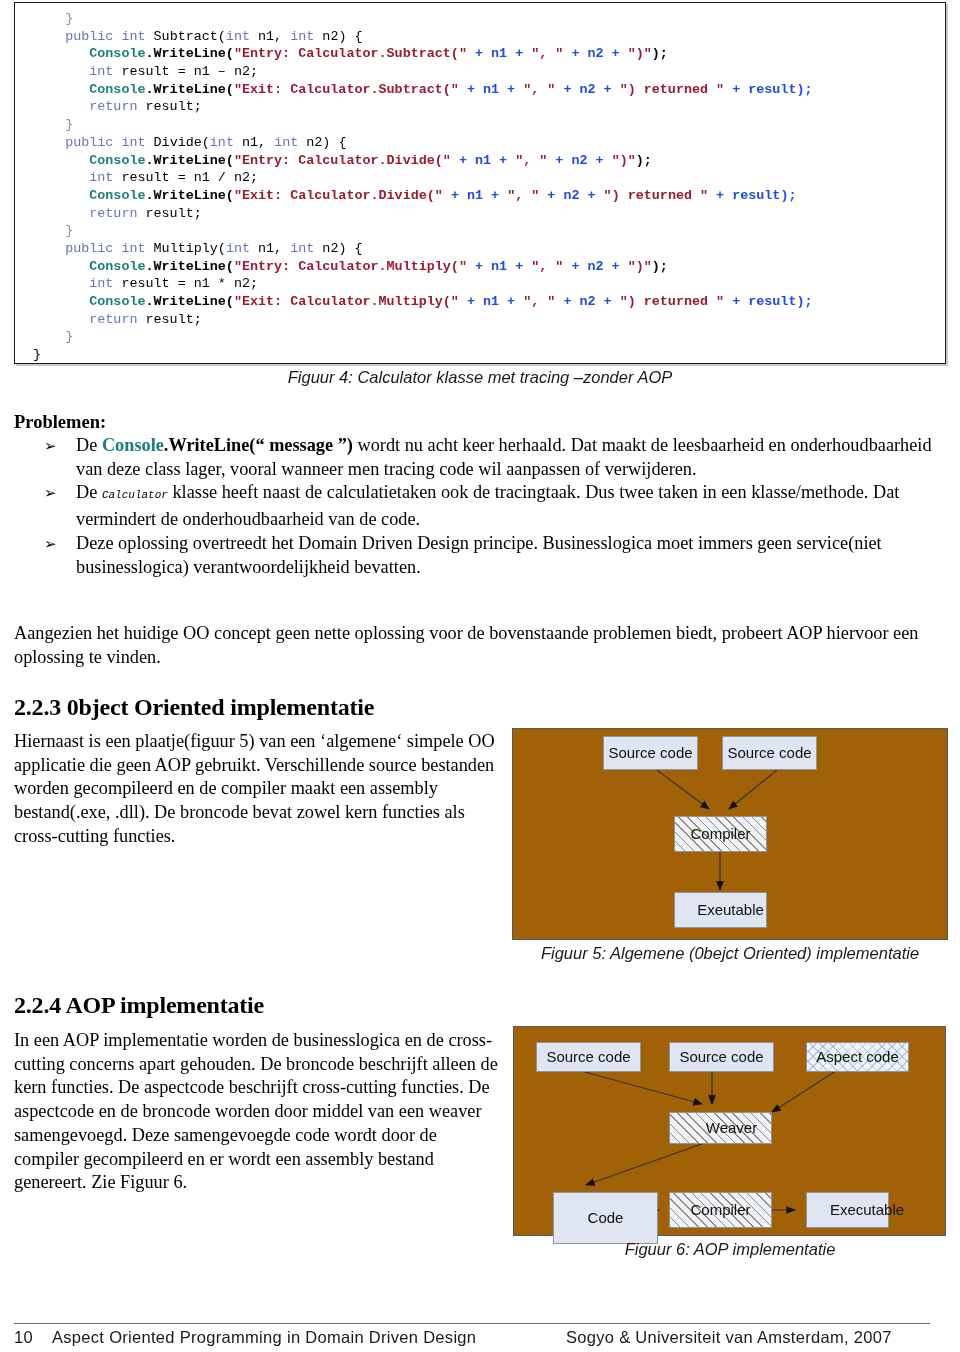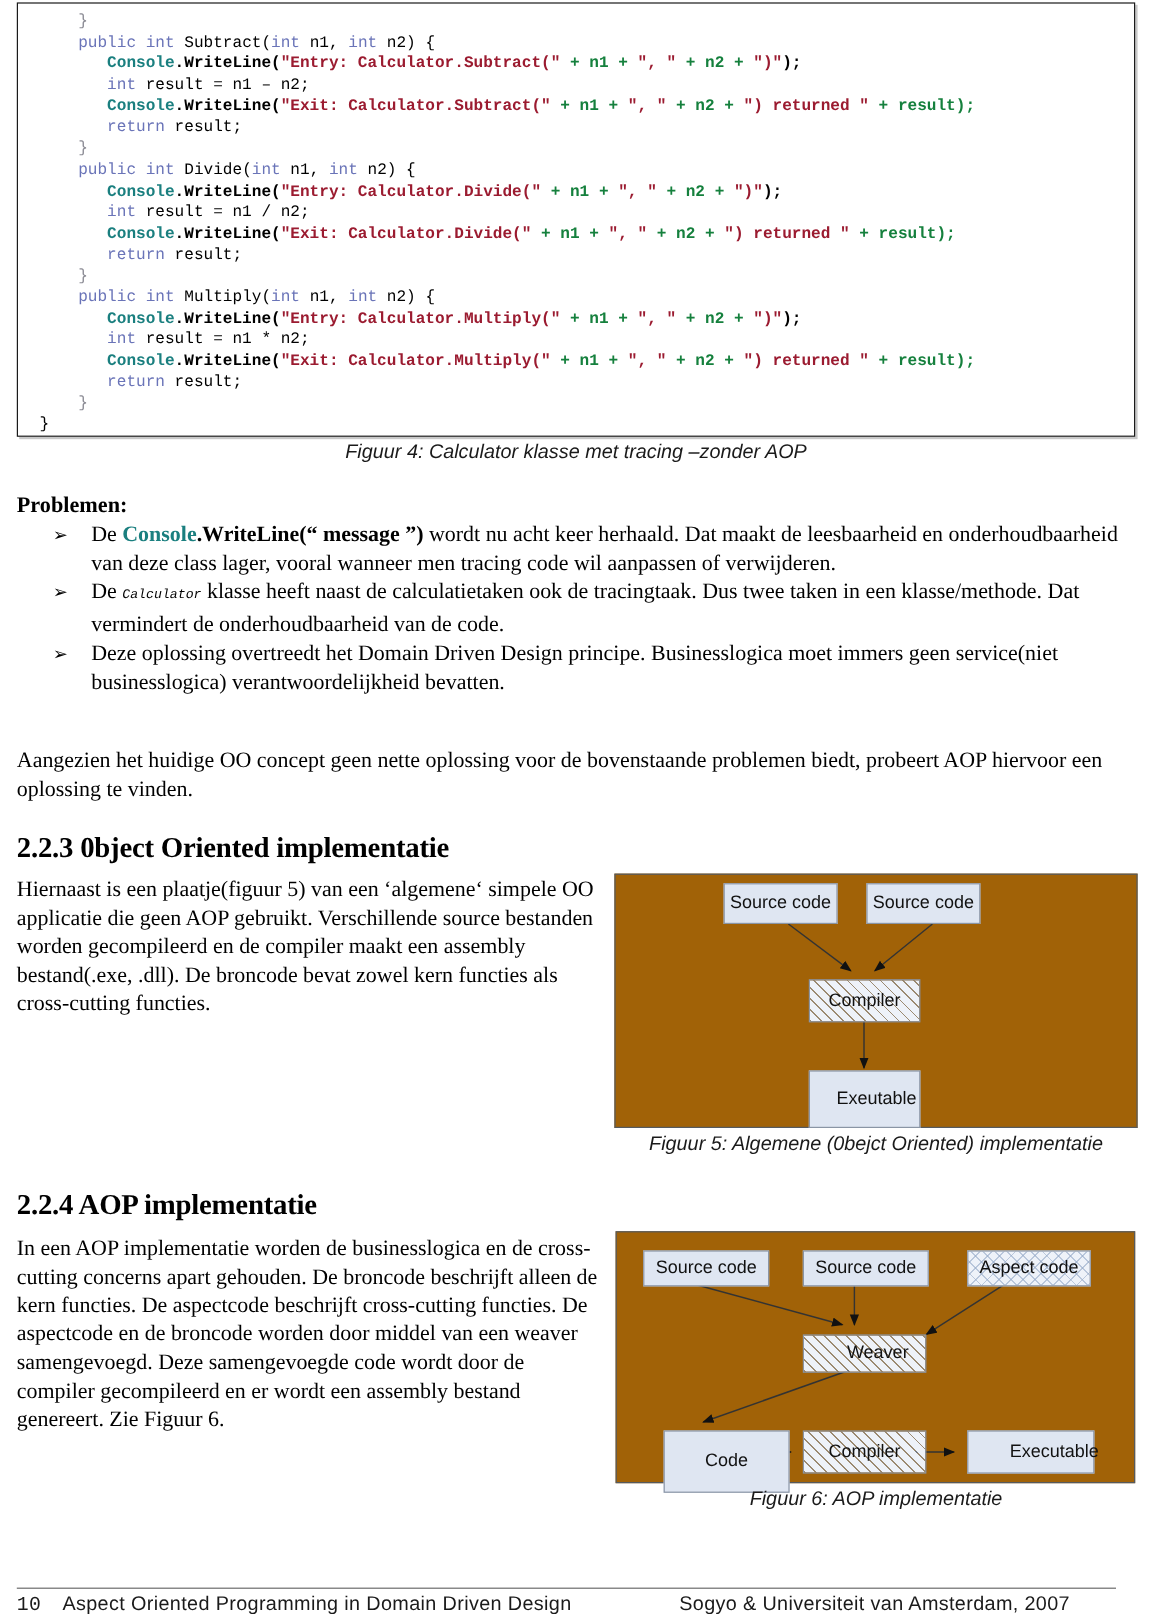--- a/index.html
+++ b/index.html
@@ -36,21 +36,21 @@
     padding: 7px 0 0 18px;
     white-space: pre;
     letter-spacing: 0px;
   }
   .cl { display: block; height: 17.7px; }
   .kw  { color: #6a74b8; }
   .pl  { color: #000000; }
   .ns  { color: #1a7f7f; font-weight: bold; }
   .mb  { color: #000000; font-weight: bold; }
   .st  { color: #9b1b30; font-weight: bold; }
-  .op  { color: #15803d; font-weight: bold; }
+  .op  { color: #1d4ed8; font-weight: bold; }
   .pn  { color: #000000; }
   .gr  { color: #8d8d96; }
 
   .fig-caption {
     font-family: Liberation Sans, sans-serif;
     font-style: italic;
     font-size: 16.5px;
     text-align: center;
     color: #1a1a1a;
   }
@@ -213,21 +213,21 @@
   #footer {
     position: absolute;
     left: 14px;
     top: 1328px;
     width: 932px;
     font-family: "Liberation Sans", sans-serif;
     font-size: 16.5px;
     color: #1a1a1a;
     letter-spacing: 0.3px;
   }
-  #footer-page  { position: absolute; left: 0px;   top: 0; font-family: Liberation Mono, monospace; }
+  #footer-page  { position: absolute; left: 0px;   top: 0; }
   #footer-title { position: absolute; left: 38px;  top: 0; }
   #footer-org   { position: absolute; left: 552px; top: 0; }
 </style>
 </head>
 <body>
 
 <div id="code-figure">
   <div id="code-listing"><span class="cl"><span class="gr">    }</span></span><span class="cl"><span class="pn">    </span><span class="kw">public int </span><span class="pl">Subtract(</span><span class="kw">int </span><span class="pl">n1, </span><span class="kw">int </span><span class="pl">n2) {</span></span><span class="cl"><span class="pn">       </span><span class="ns">Console</span><span class="mb">.WriteLine(</span><span class="st">"Entry: Calculator.Subtract("</span><span class="op"> + n1 + </span><span class="st">", "</span><span class="op"> + n2 + </span><span class="st">")"</span><span class="mb">);</span></span><span class="cl"><span class="pn">       </span><span class="kw">int </span><span class="pl">result = n1 – n2;</span></span><span class="cl"><span class="pn">       </span><span class="ns">Console</span><span class="mb">.WriteLine(</span><span class="st">"Exit: Calculator.Subtract("</span><span class="op"> + n1 + </span><span class="st">", "</span><span class="op"> + n2 + </span><span class="st">") returned "</span><span class="op"> + result);</span></span><span class="cl"><span class="pn">       </span><span class="kw">return </span><span class="pl">result;</span></span><span class="cl"><span class="gr">    }</span></span><span class="cl"><span class="pn">    </span><span class="kw">public int </span><span class="pl">Divide(</span><span class="kw">int </span><span class="pl">n1, </span><span class="kw">int </span><span class="pl">n2) {</span></span><span class="cl"><span class="pn">       </span><span class="ns">Console</span><span class="mb">.WriteLine(</span><span class="st">"Entry: Calculator.Divide("</span><span class="op"> + n1 + </span><span class="st">", "</span><span class="op"> + n2 + </span><span class="st">")"</span><span class="mb">);</span></span><span class="cl"><span class="pn">       </span><span class="kw">int </span><span class="pl">result = n1 / n2;</span></span><span class="cl"><span class="pn">       </span><span class="ns">Console</span><span class="mb">.WriteLine(</span><span class="st">"Exit: Calculator.Divide("</span><span class="op"> + n1 + </span><span class="st">", "</span><span class="op"> + n2 + </span><span class="st">") returned "</span><span class="op"> + result);</span></span><span class="cl"><span class="pn">       </span><span class="kw">return </span><span class="pl">result;</span></span><span class="cl"><span class="gr">    }</span></span><span class="cl"><span class="pn">    </span><span class="kw">public int </span><span class="pl">Multiply(</span><span class="kw">int </span><span class="pl">n1, </span><span class="kw">int </span><span class="pl">n2) {</span></span><span class="cl"><span class="pn">       </span><span class="ns">Console</span><span class="mb">.WriteLine(</span><span class="st">"Entry: Calculator.Multiply("</span><span class="op"> + n1 + </span><span class="st">", "</span><span class="op"> + n2 + </span><span class="st">")"</span><span class="mb">);</span></span><span class="cl"><span class="pn">       </span><span class="kw">int </span><span class="pl">result = n1 * n2;</span></span><span class="cl"><span class="pn">       </span><span class="ns">Console</span><span class="mb">.WriteLine(</span><span class="st">"Exit: Calculator.Multiply("</span><span class="op"> + n1 + </span><span class="st">", "</span><span class="op"> + n2 + </span><span class="st">") returned "</span><span class="op"> + result);</span></span><span class="cl"><span class="pn">       </span><span class="kw">return </span><span class="pl">result;</span></span><span class="cl"><span class="gr">    }</span></span><span class="cl"><span class="pl">}</span></span></div>
 </div>
 <div id="fig4-caption" class="fig-caption">Figuur 4: Calculator klasse met tracing –zonder AOP</div>
@@ -269,21 +269,21 @@
     <line x1="264" y1="41" x2="216" y2="80" stroke="#333" stroke-width="1.2" marker-end="url(#ah5)"></line>
     <line x1="207" y1="122" x2="207" y2="161" stroke="#333" stroke-width="1.2" marker-end="url(#ah5)"></line>
   </svg>
 
   <div class="dbox" style="left:90px; top:7px; width:95px; height:34px;">Source code</div>
 
   <div class="dbox" style="left:209px; top:7px; width:95px; height:34px;">Source code</div>
 
   <div class="dbox hatch" style="left:161px; top:87px; width:93px; height:36px;">Compiler</div>
 
-  <div class="dbox" style="left:161px; top:163px; width:93px; height:48px;padding-left:20px;">Exeutable</div>
+  <div class="dbox" style="left:161px; top:163px; width:93px; height:36px;padding-left:20px;">Exeutable</div>
 </div>
 <div id="fig5-caption" class="fig-caption">Figuur 5: Algemene (0bejct Oriented) implementatie</div>
 
 <div id="h224">2.2.4 AOP implementatie</div>
 <div id="par224">In een AOP implementatie worden de businesslogica en de cross-cutting concerns apart gehouden. De broncode beschrijft alleen de kern functies. De aspectcode beschrijft cross-cutting functies. De aspectcode en de broncode worden door middel van een weaver samengevoegd. Deze samengevoegde code wordt door de compiler gecompileerd en  er wordt een assembly bestand genereert. Zie Figuur 6.</div>
 
 <div id="fig6-frame" class="diagram-frame">
   <svg class="diagram-svg" width="433" height="210" viewBox="0 0 433 210">
     <defs>
       <marker id="ah6" markerWidth="9" markerHeight="9" refX="7.2" refY="3.2" orient="auto" markerUnits="strokeWidth">
@@ -309,21 +309,21 @@
   <div class="dbox" style="left:155px; top:15px; width:105px; height:30px;">Source code</div>
 
   <div class="dbox crosshatch" style="left:292px; top:15px; width:103px; height:30px;">Aspect code</div>
 
   <div class="dbox hatch" style="left:155px; top:85px; width:103px; height:32px;padding-left:22px;">Weaver</div>
 
   <div class="dbox" style="left:39px; top:165px; width:105px; height:52px;">Code</div>
 
   <div class="dbox hatch" style="left:155px; top:165px; width:103px; height:36px;">Compiler</div>
 
-  <div class="dbox" style="left:292px; top:165px; width:106px; height:36px;padding-left:39px;">Executable</div>
+  <div class="dbox" style="left:292px; top:165px; width:83px; height:36px;padding-left:39px;">Executable</div>
 </div>
 <div id="fig6-caption" class="fig-caption">Figuur 6: AOP implementatie</div>
 
 <div id="footer-rule"></div>
 <div id="footer">
   <span id="footer-page">10</span>
   <span id="footer-title">Aspect Oriented Programming in Domain Driven Design</span>
   <span id="footer-org">Sogyo &amp; Universiteit van Amsterdam, 2007</span>
 </div>
 

